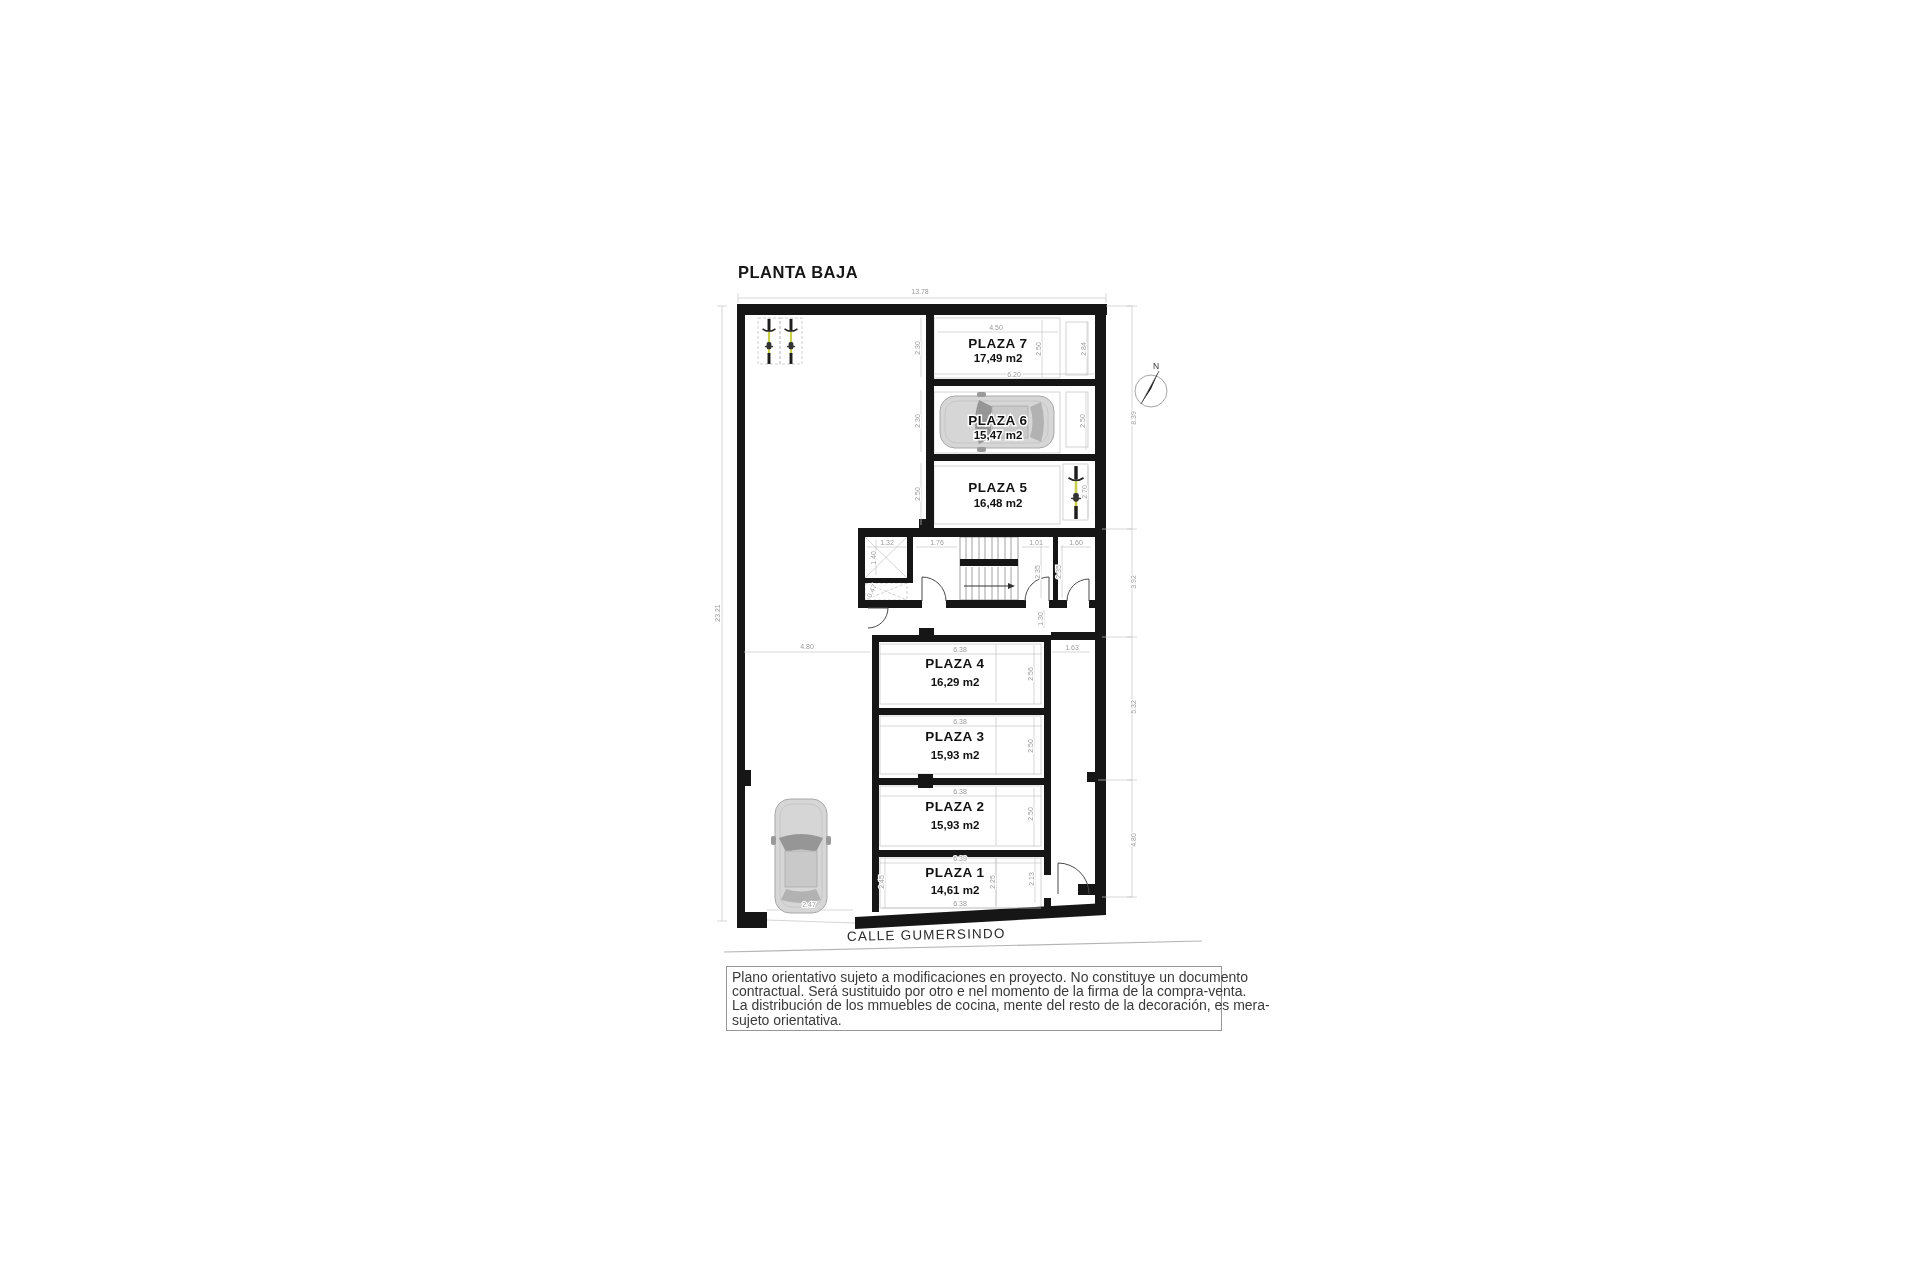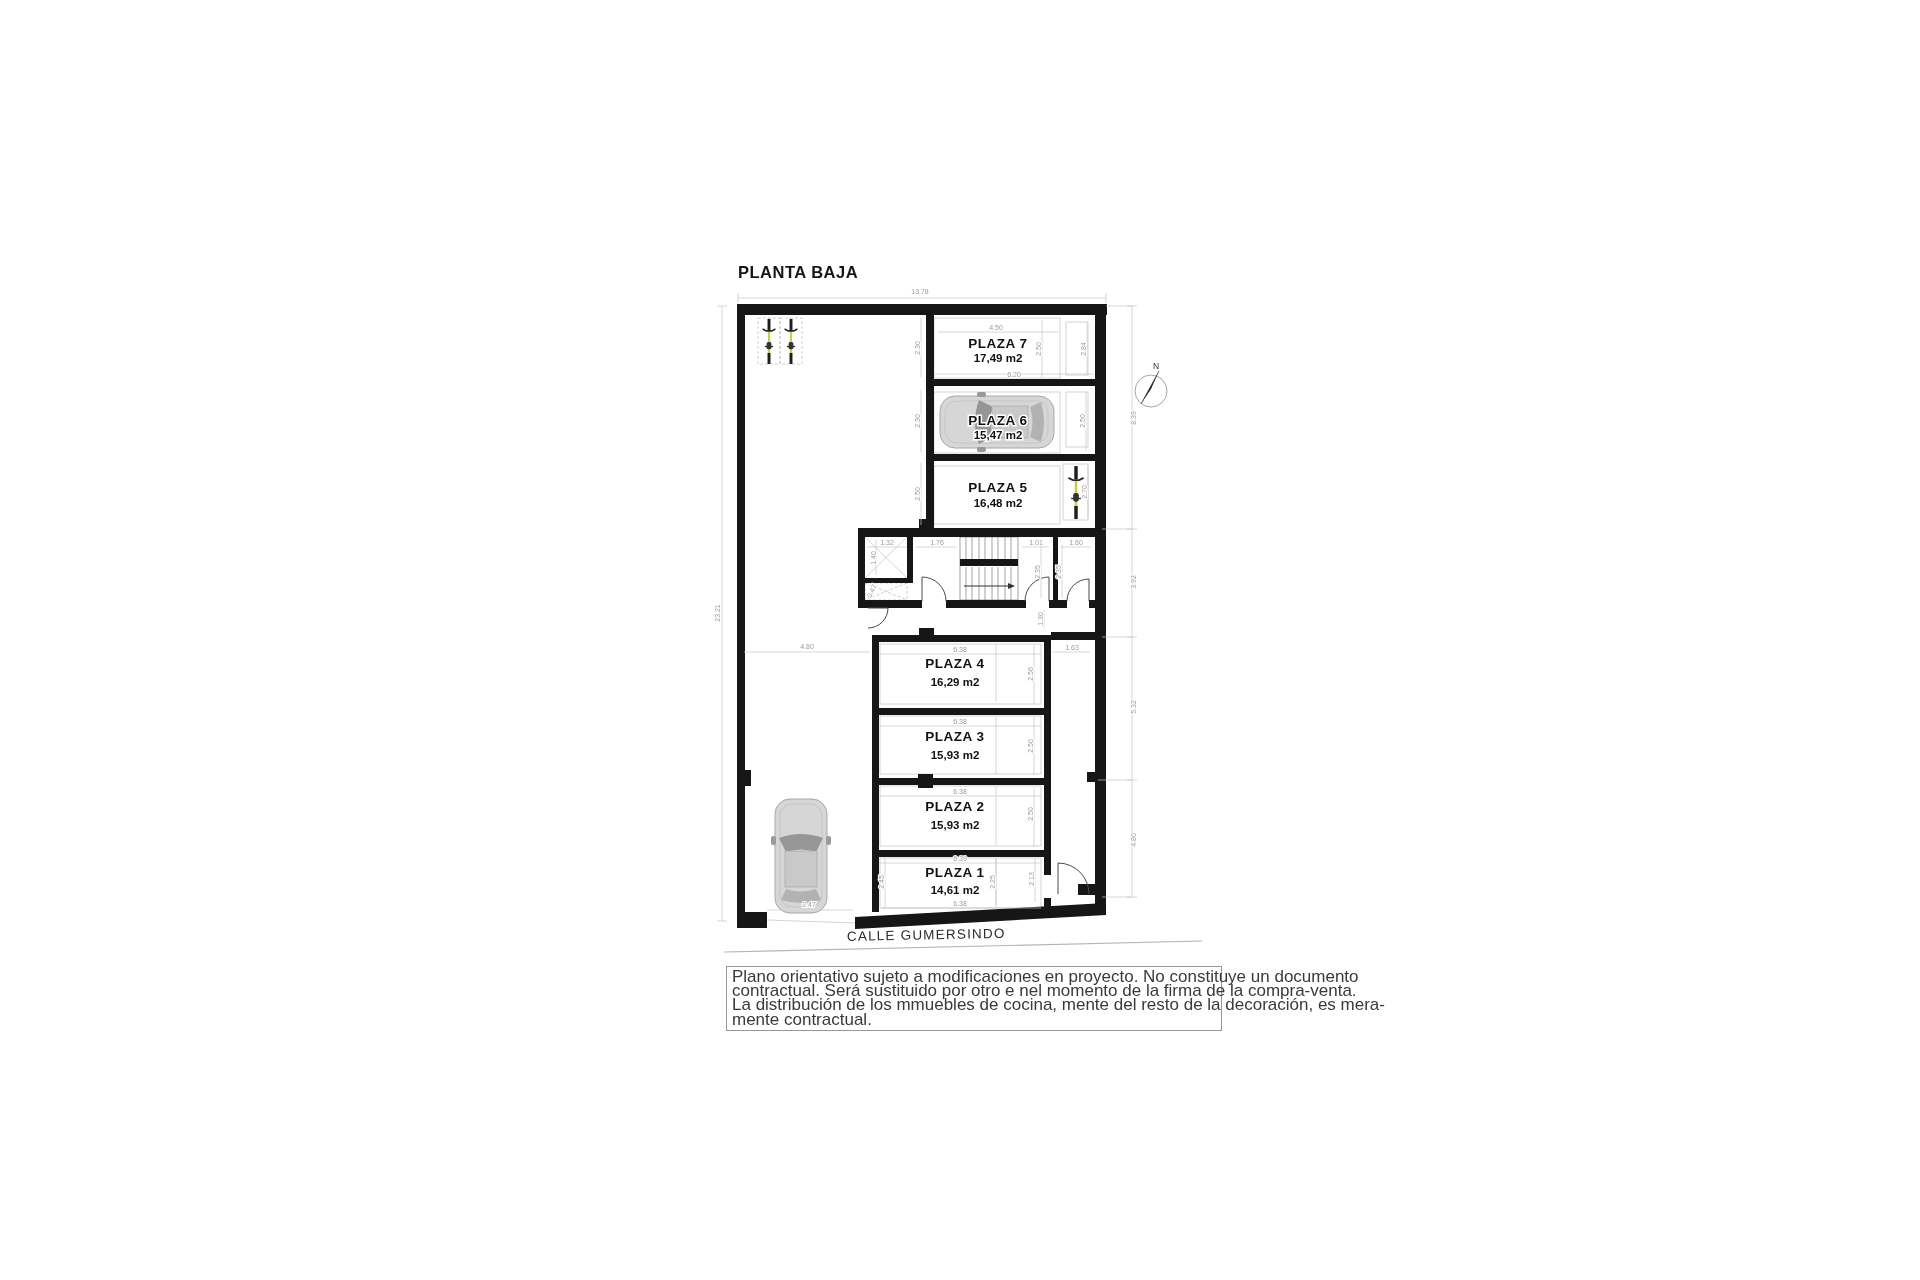--- a/index.html
+++ b/index.html
@@ -13,21 +13,21 @@
   .dimline{stroke:#c6c6c6;stroke-width:0.7;fill:none;}
   .stair{stroke:#8a8a8a;stroke-width:0.8;fill:none;}
   .door{stroke:#4a4a4a;stroke-width:1;fill:none;}
   .dim{font-size:7px;fill:#9b9b9b;text-anchor:middle;stroke:#fff;stroke-width:2.2px;paint-order:stroke;}
   .pname{font-size:13.5px;font-weight:bold;fill:#111;text-anchor:middle;stroke:#fff;stroke-width:3px;paint-order:stroke;letter-spacing:.5px;}
   .parea{font-size:11.5px;font-weight:bold;fill:#111;text-anchor:middle;stroke:#fff;stroke-width:3px;paint-order:stroke;}
   .title-text{font-size:16.5px;font-weight:bold;fill:#161616;letter-spacing:.5px;}
   .street-text{font-size:13.5px;fill:#2b2b2b;letter-spacing:1.2px;}
   .compass-n{font-size:8.5px;fill:#333;text-anchor:middle;}
   .disclaimer{position:absolute;left:716px;top:966px;width:484px;border:1px solid #979797;background:#fff;
-    padding:3px 5px;font-size:17px;line-height:14.2px;color:#3a3a3a;white-space:nowrap;}
+    padding:3px 5px;font-size:14px;line-height:14.2px;color:#3a3a3a;white-space:nowrap;}
 </style>
 </head>
 <body>
 
 <div class="canvas">
 
 <svg width="1920" height="1280" viewBox="0 0 1920 1280">
 
   <defs>
     <g id="car-def">
@@ -231,16 +231,16 @@
   </g>
 
   <text class="street-text" x="837" y="941" transform="rotate(-1.2 837 941)">CALLE GUMERSINDO</text>
 
 </svg>
 
 <div class="disclaimer">
   <div>Plano orientativo sujeto a modificaciones en proyecto. No constituye un documento</div>
   <div>contractual. Será sustituido por otro e nel momento de la firma de la compra-venta.</div>
   <div>La distribución de los mmuebles de cocina, mente del resto de la decoración, es mera-</div>
-  <div>mente contractual.</div>
+  <div>sujeto orientativa.</div>
 </div>
 
 </div>
 
 </body></html>

